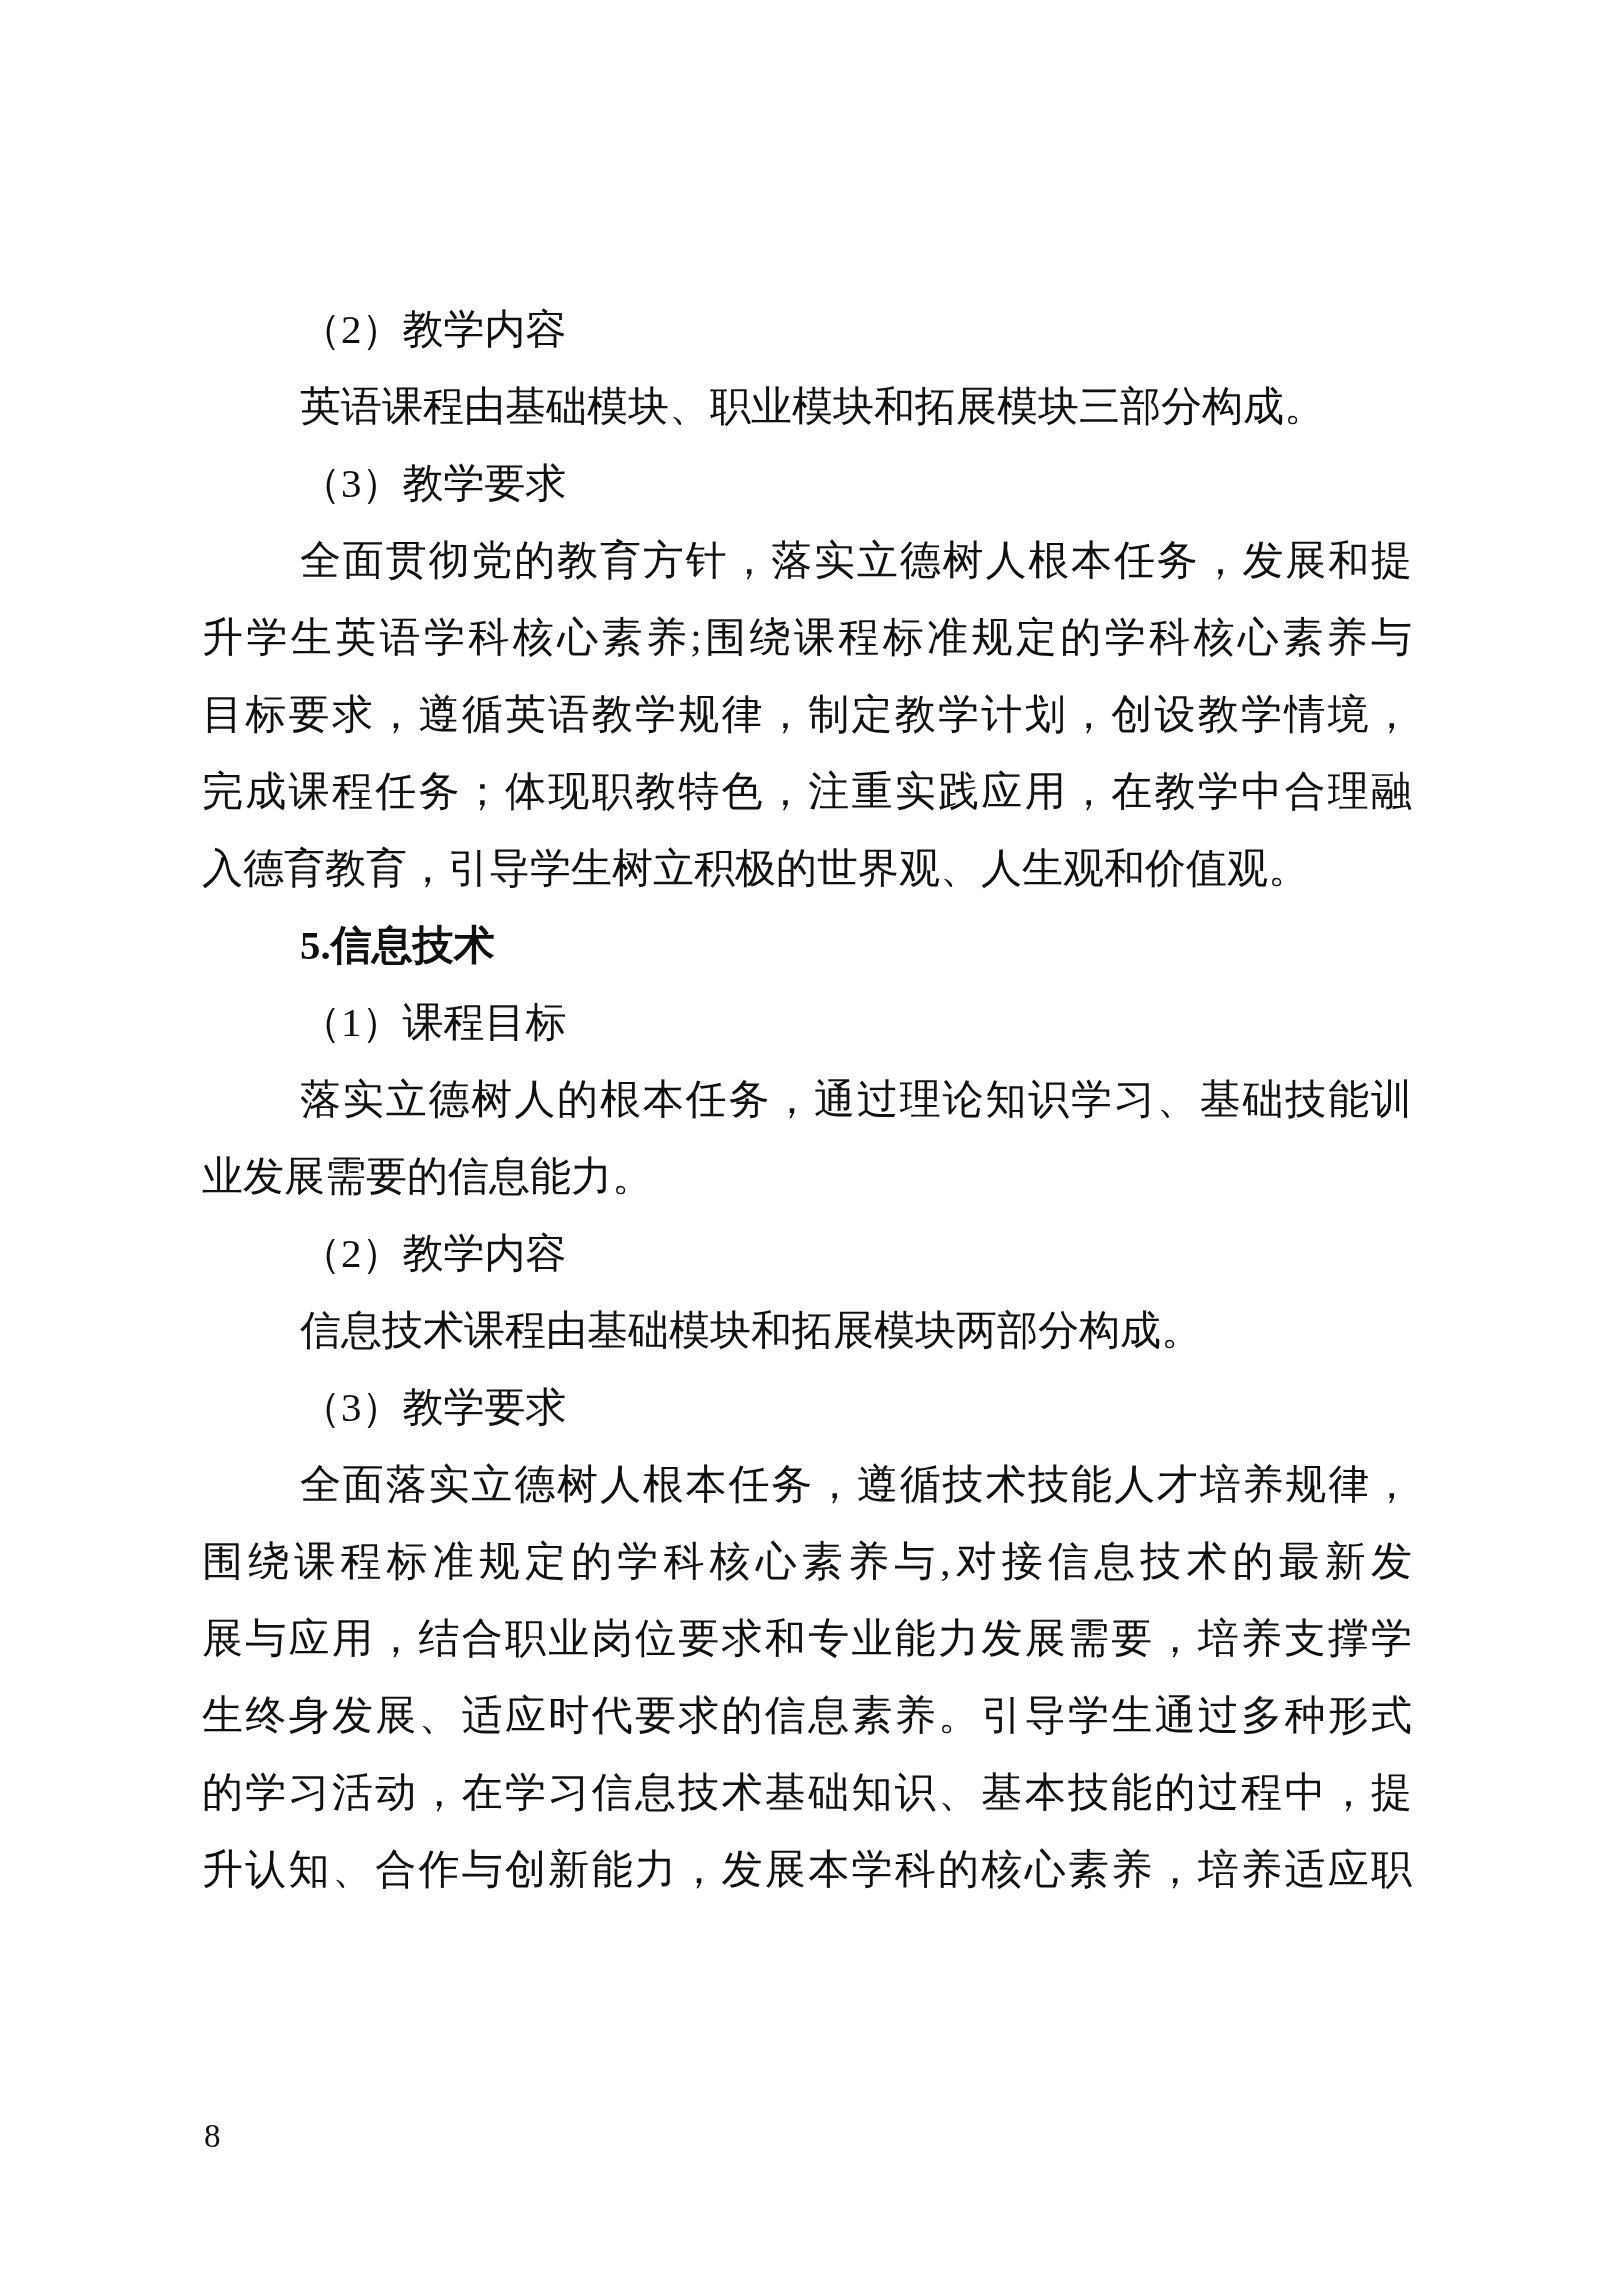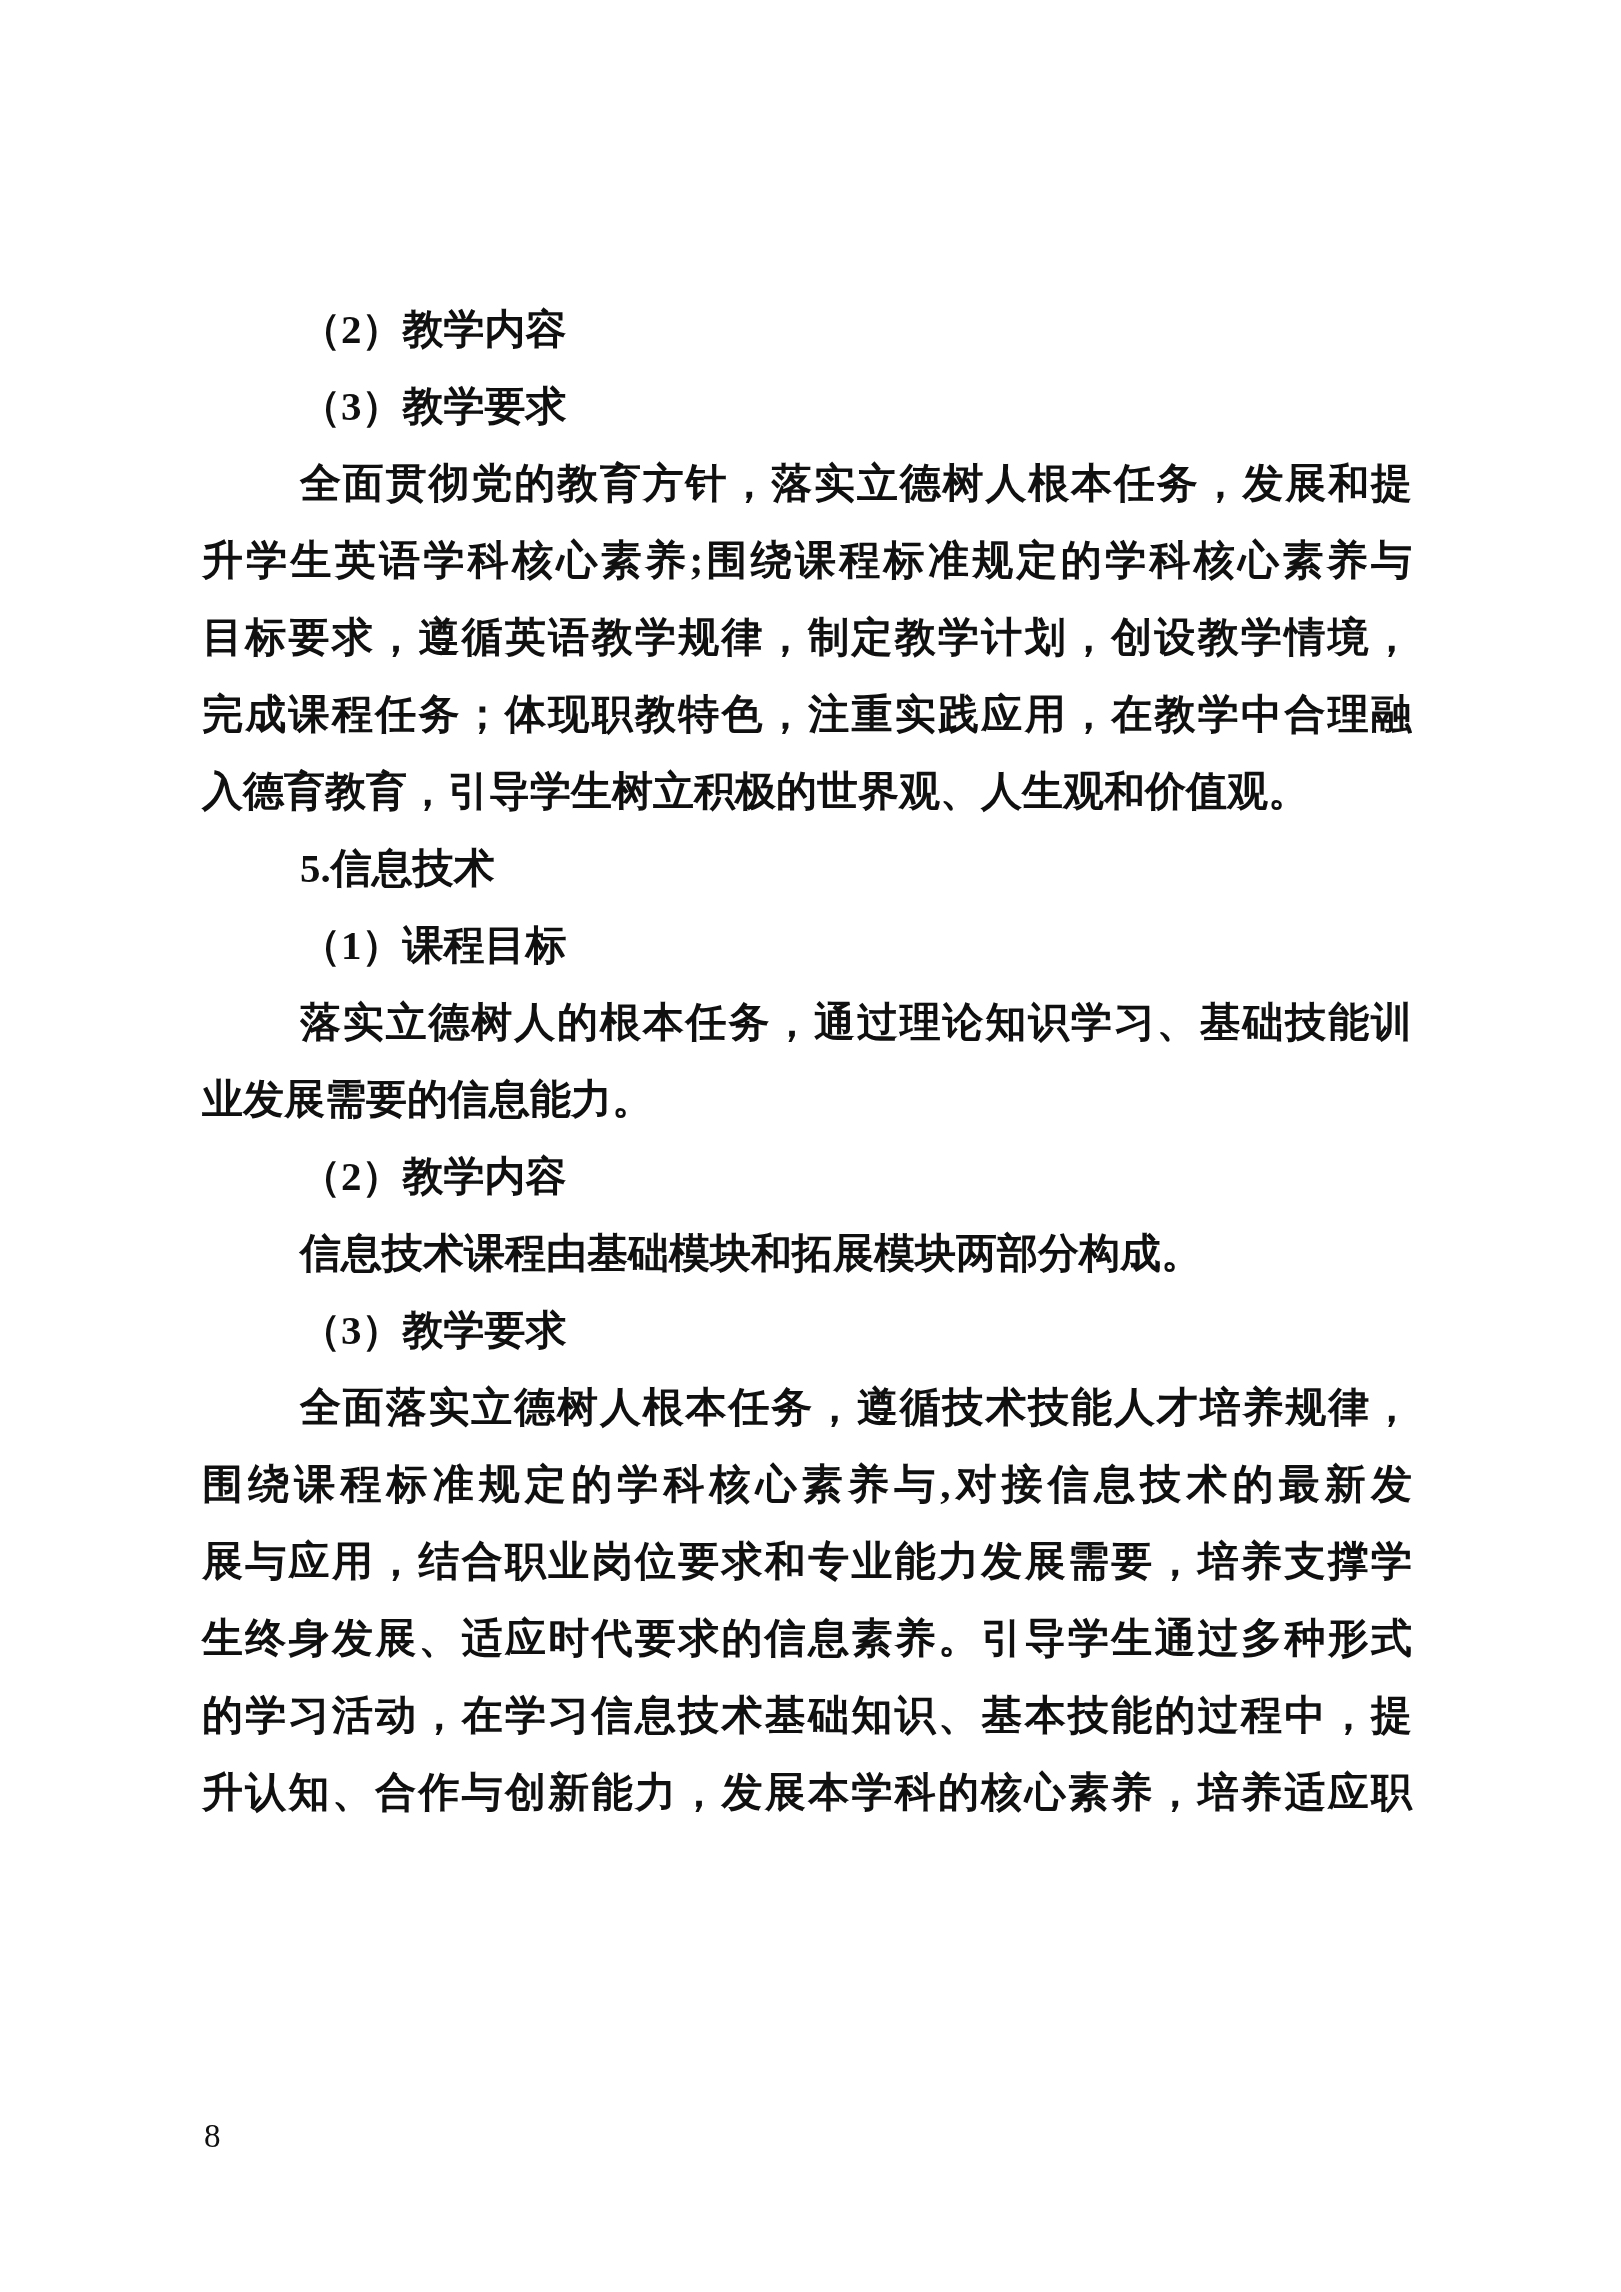--- a/index.html
+++ b/index.html
@@ -21,21 +21,21 @@
     top: 291px;
     left: 202px;
     width: 1210px;
   }
   .text-line {
     font-size: 41px;
     line-height: 77px;
     height: 77px;
     white-space: pre;
     text-align: left;
-    font-weight: 700;
+    font-weight: 400;
   }
   .text-line.justify {
     white-space: normal;
     text-align: justify;
     text-align-last: justify;
   }
   .text-line.indent {
     text-indent: 98px;
   }
   .text-line.bold {
@@ -49,20 +49,21 @@
     line-height: 39px;
     color: #101010;
   }
 </style>
 </head>
 <body>
 
 <div class="page">
   <div class="page-body">
       <div class="text-line indent">（2）教学内容</div>
+      <div class="text-line indent">英语课程由基础模块、职业模块和拓展模块三部分构成。</div>
       <div class="text-line indent">（3）教学要求</div>
       <div class="text-line indent justify">全面贯彻党的教育方针，落实立德树人根本任务，发展和提</div>
       <div class="text-line justify">升学生英语学科核心素养;围绕课程标准规定的学科核心素养与</div>
       <div class="text-line justify">目标要求，遵循英语教学规律，制定教学计划，创设教学情境，</div>
       <div class="text-line justify">完成课程任务；体现职教特色，注重实践应用，在教学中合理融</div>
       <div class="text-line">入德育教育，引导学生树立积极的世界观、人生观和价值观。</div>
       <div class="text-line indent bold">5.信息技术</div>
       <div class="text-line indent">（1）课程目标</div>
       <div class="text-line indent justify">落实立德树人的根本任务，通过理论知识学习、基础技能训</div>
       <div class="text-line">业发展需要的信息能力。</div>

